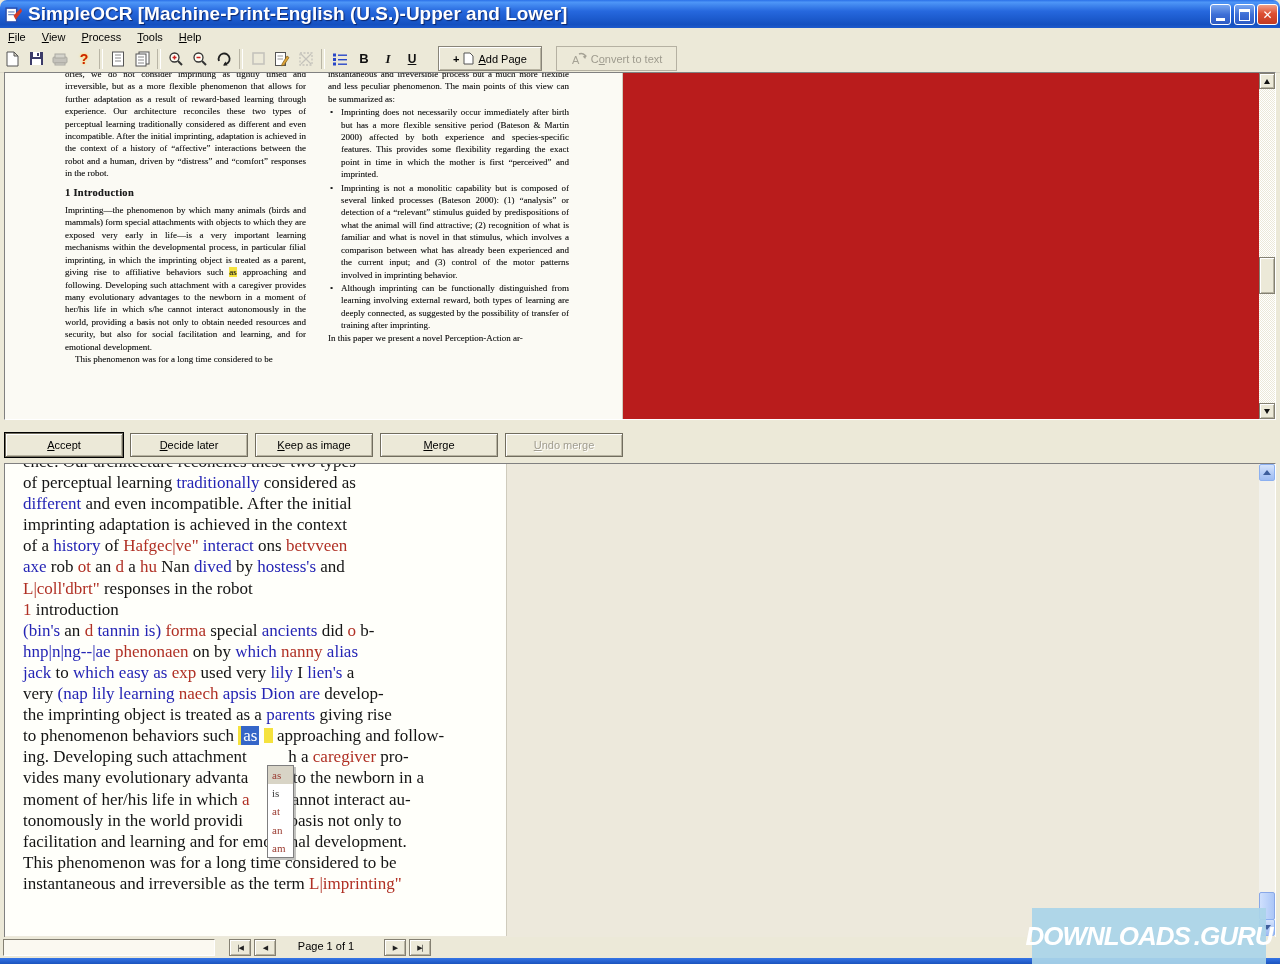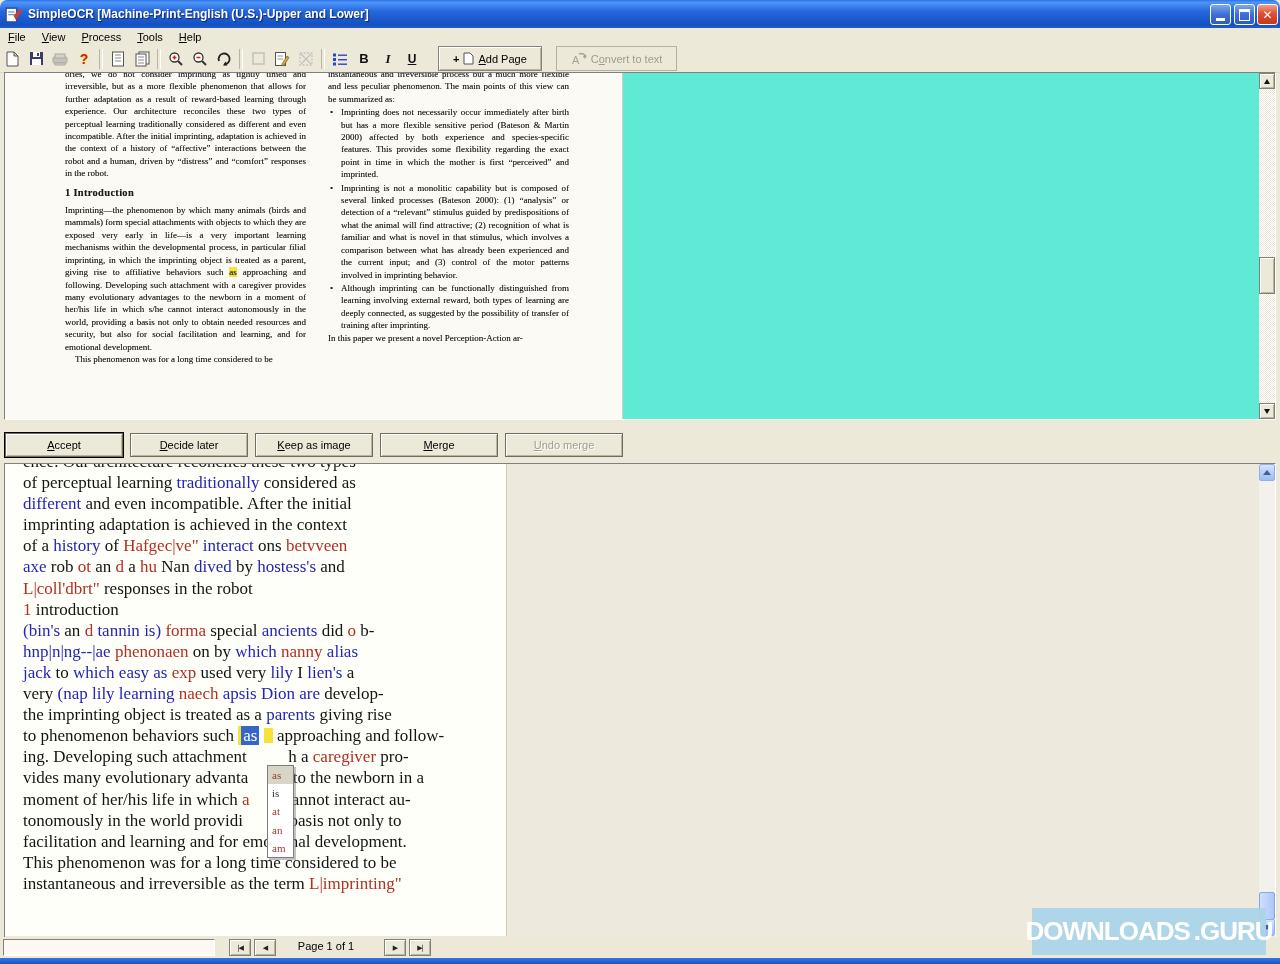--- a/index.html
+++ b/index.html
@@ -2,21 +2,21 @@
 <html><head>
 <meta charset="utf-8">
 <style>
   html,body{margin:0;padding:0;background:#d8d4c8;}
   #window{position:relative;width:1280px;height:964px;background:#ECE9D8;overflow:hidden;
           font-family:"Liberation Sans",sans-serif;-webkit-font-smoothing:antialiased;}
   
   #titlebar{position:absolute;left:0;top:0;width:1280px;height:28px;
     background:linear-gradient(180deg,#2A70E8 0%,#4E96F7 8%,#2668DE 40%,#1450C0 88%,#1E5BCD 100%);
     border-radius:7px 7px 0 0;display:flex;align-items:center;}
-  #title-text{color:#fff;font-weight:bold;font-size:12px;margin-left:6px;
+  #title-text{color:#fff;font-weight:bold;font-size:19px;margin-left:6px;
     text-shadow:1px 1px 1px rgba(0,0,40,.6);white-space:nowrap;}
   .tb-btn{position:absolute;top:4px;width:21px;height:21px;border-radius:3px;
     border:1px solid #fff;box-sizing:border-box;display:flex;align-items:center;justify-content:center;
     background:linear-gradient(180deg,#7BA8F0 0%,#3E6FD6 50%,#2C5BC4 100%);cursor:pointer;}
   .tb-btn.close{background:linear-gradient(180deg,#F0A088 0%,#DD4F33 45%,#C23A22 100%);}
   .glyph-min{width:9px;height:3px;background:#fff;margin-top:9px;}
   .glyph-restore{width:9px;height:8px;border:1px solid #fff;border-top:3px solid #fff;background:transparent;}
   .glyph-close{color:#fff;font-weight:bold;font-size:12px;line-height:12px;font-family:"DejaVu Sans",sans-serif;}
   #app-icon{width:17px;height:17px;margin-left:5px;flex:none;}
   
@@ -28,21 +28,21 @@
   #toolbar{position:absolute;left:0;top:45px;width:1280px;height:27px;background:#ECE9D8;
     display:flex;align-items:center;border-bottom:1px solid #DCD8C8;}
   .ticon{width:24px;height:22px;display:flex;align-items:center;justify-content:center;flex:none;cursor:pointer;}
   .ticon.dis{opacity:.55;filter:grayscale(1);}
   .tsep{width:2px;height:20px;margin:0 3px;border-left:1px solid #b9b5a5;border-right:1px solid #fff;flex:none;}
   .tool-btn{height:23px;margin-left:14px;padding:0 14px;display:flex;align-items:center;gap:4px;
     background:#ECE9D8;border:1px solid #888478;box-shadow:inset 1px 1px 0 #fff,inset -1px -1px 0 #b8b4a2;
     font-size:11px;color:#000;cursor:pointer;flex:none;}
   .tool-btn.disabled{color:#9e9b8e;box-shadow:none;border-color:#b5b1a2;cursor:default;}
   
-  #scan-panel{position:absolute;left:4px;top:72px;width:1272px;height:348px;background:#5eead4;
+  #scan-panel{position:absolute;left:4px;top:72px;width:1272px;height:348px;background:#b91c1c;
     border:1px solid;border-color:#808080 #fff #fff #808080;box-sizing:border-box;overflow:hidden;}
   #scan-page{position:absolute;left:0;top:0;width:617px;height:346px;background:#FBFAF4;overflow:hidden;
     border-right:1px solid #d2cebe;}
   .scan-col{position:absolute;top:-5px;width:241px;font-family:"Liberation Serif",serif;
     font-size:9px;line-height:12.4px;text-align:justify;color:#1c1c1c;
     text-shadow:0 0 .4px rgba(40,40,40,.55);}
   #scan-col-left{left:60px;} #scan-col-right{left:323px;}
   .scan-col p{margin:0;}
   #scan-heading{font-weight:bold;font-size:10.5px;margin:7px 0 5px 0;letter-spacing:.3px;}
   .indent{text-indent:10px;}
@@ -104,22 +104,22 @@
   #hscroll-groove{position:absolute;left:3px;top:2px;width:212px;height:17px;background:#FBF9F1;
     border:1px solid;border-color:#848072 #fff #fff #848072;box-sizing:border-box;}
   .nav-btn{position:absolute;top:2px;width:22px;height:17px;background:#ECE9D8;
     border:1px solid #848072;box-shadow:inset 1px 1px 0 #fff,inset -1px -1px 0 #b8b4a2;box-sizing:border-box;
     font-size:7px;color:#222;display:flex;align-items:center;justify-content:center;cursor:pointer;
     font-family:"DejaVu Sans",sans-serif;letter-spacing:-1px;}
   #page-label{position:absolute;left:278px;top:3px;width:96px;text-align:center;font-size:11px;color:#000;}
   #bottom-edge{position:absolute;left:0;top:958px;width:1280px;height:6px;
     background:linear-gradient(180deg,#3575E6,#1B53BE);}
   
-  #watermark{position:absolute;left:1032px;top:908px;width:234px;height:47px;
-    background:rgba(170,212,232,.93);display:flex;align-items:center;justify-content:center;z-index:9;}
+  #watermark{position:absolute;left:1032px;top:908px;width:234px;height:56px;
+    background:rgba(170,212,232,.93);display:flex;align-items:center;justify-content:center;z-index:9;font-style:italic;}
   #watermark .wm-text{color:#fff;font-weight:bold;font-size:26px;letter-spacing:-1px;
     font-family:"Liberation Sans",sans-serif;}
   #watermark svg{margin:0 2px;}
 </style>
 </head>
 <body>
 
 <div id="window">
 
   <div id="titlebar">

